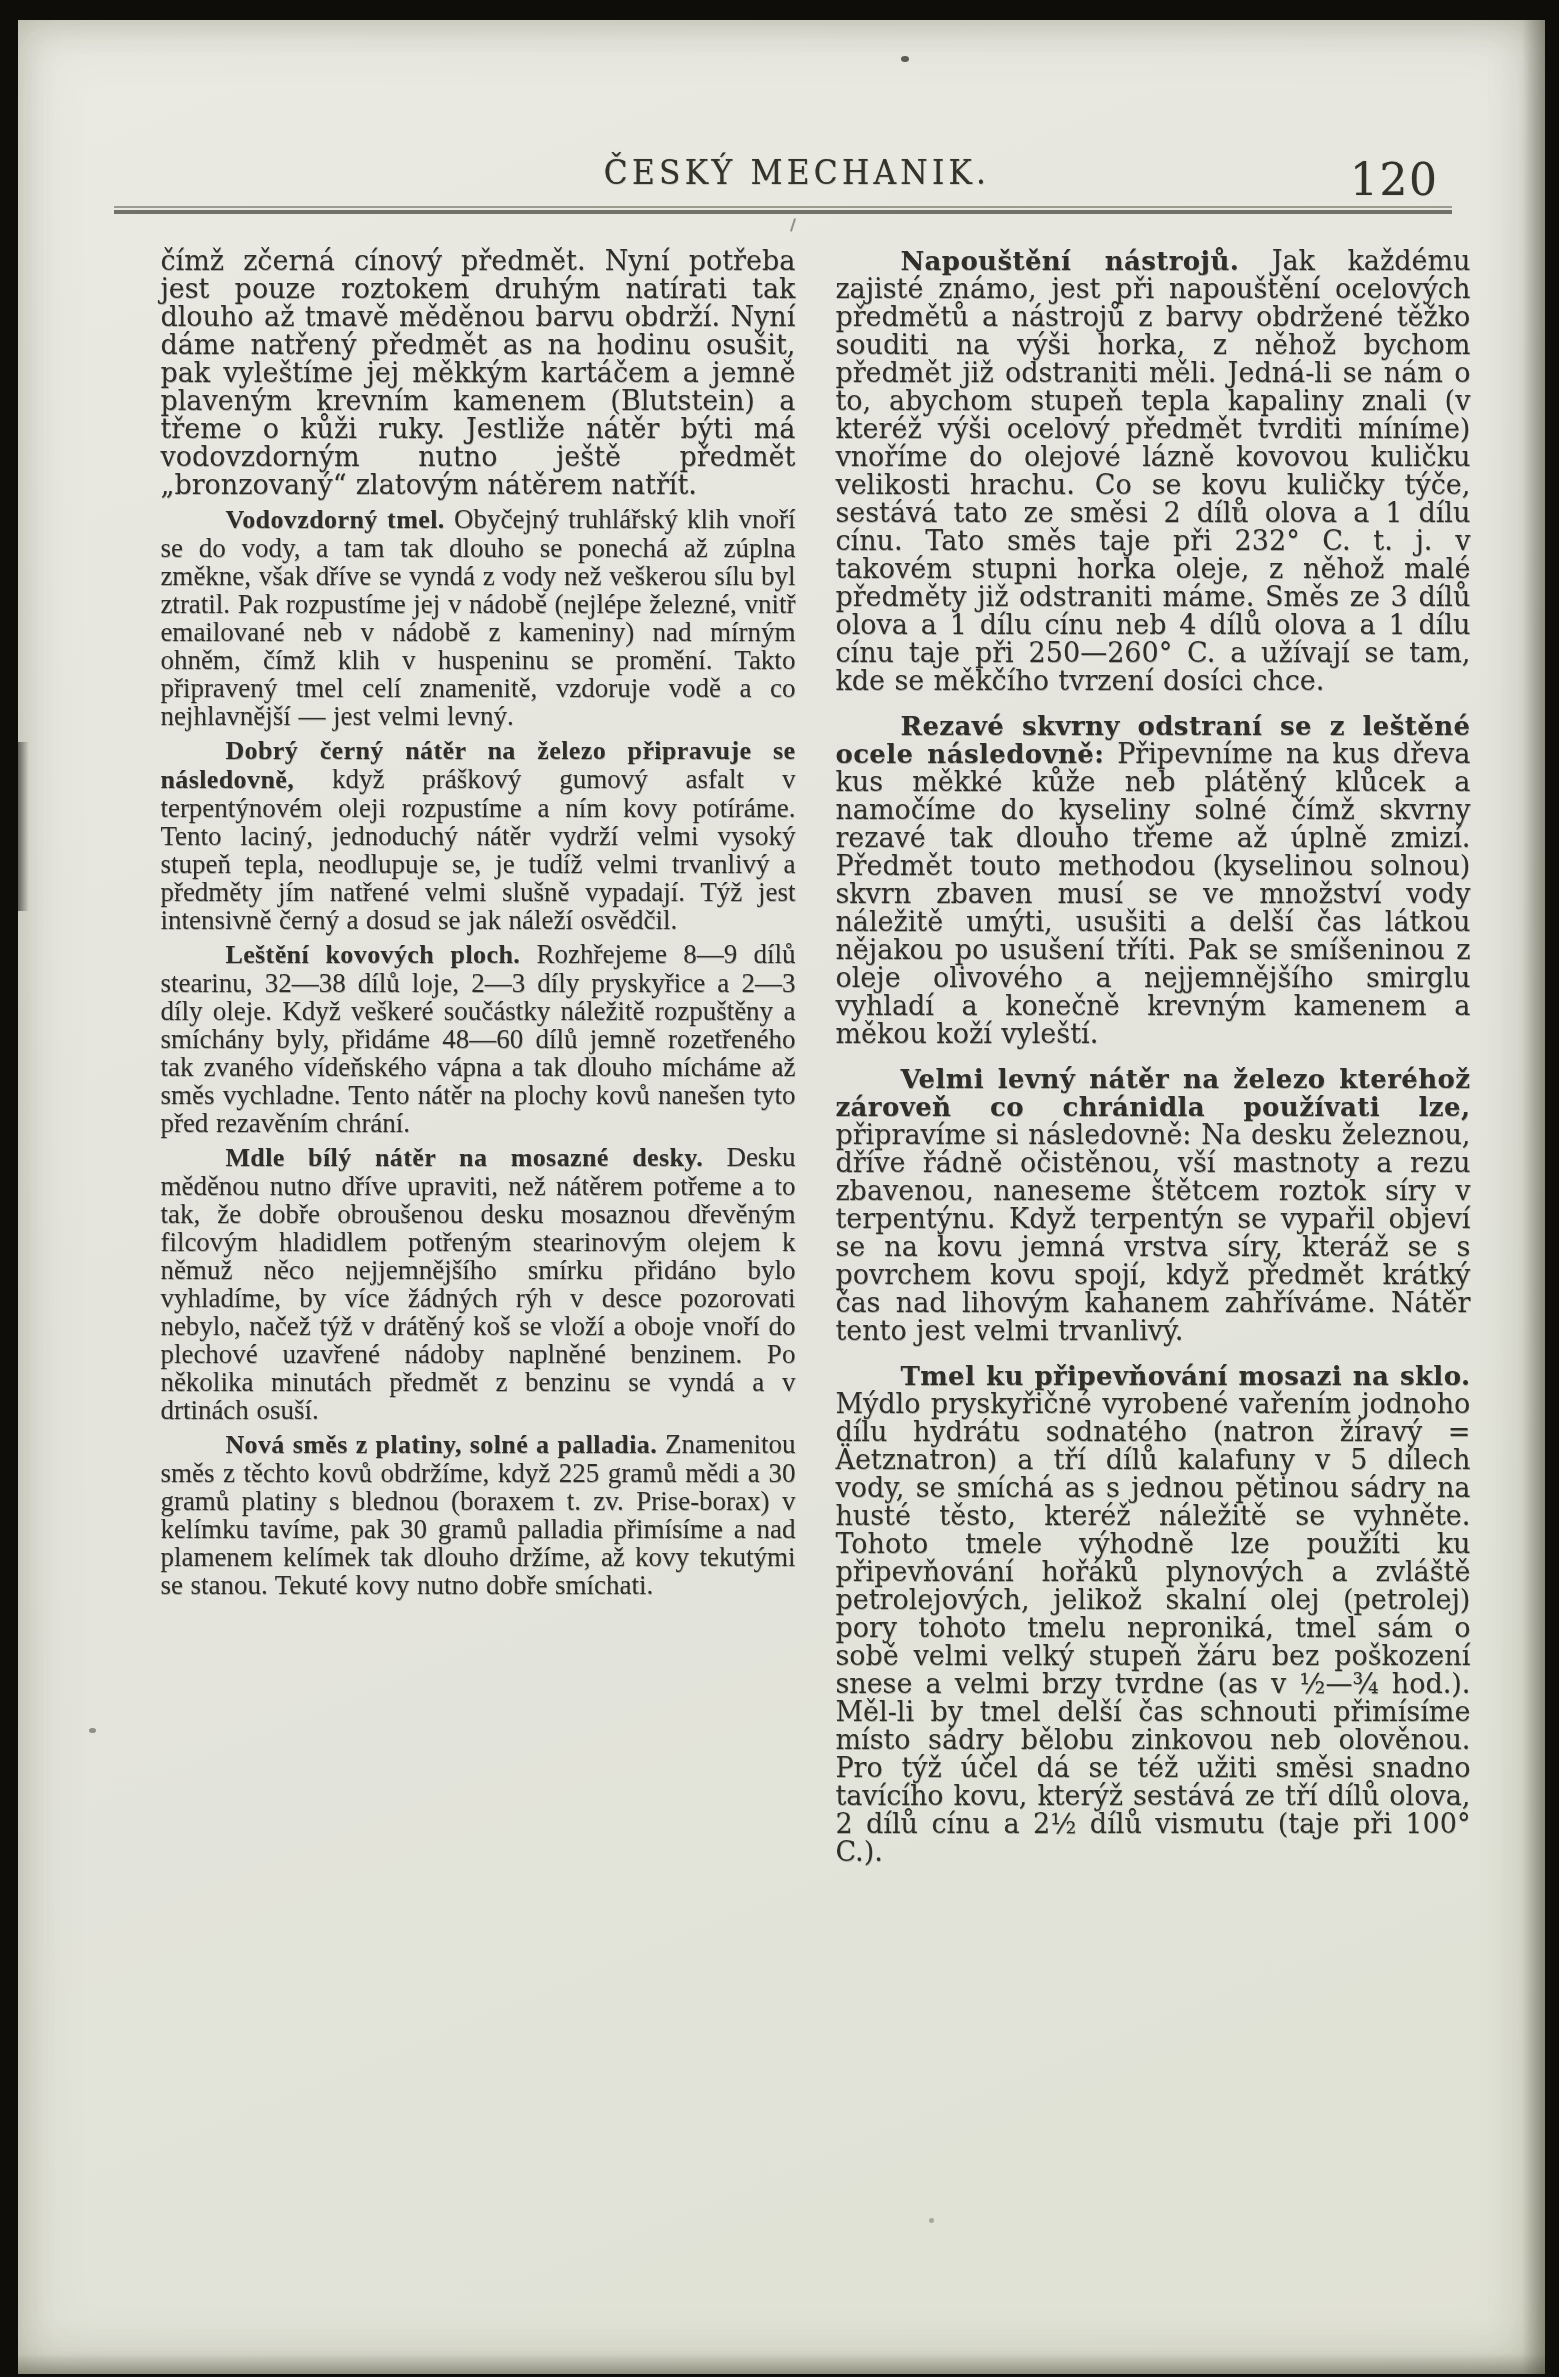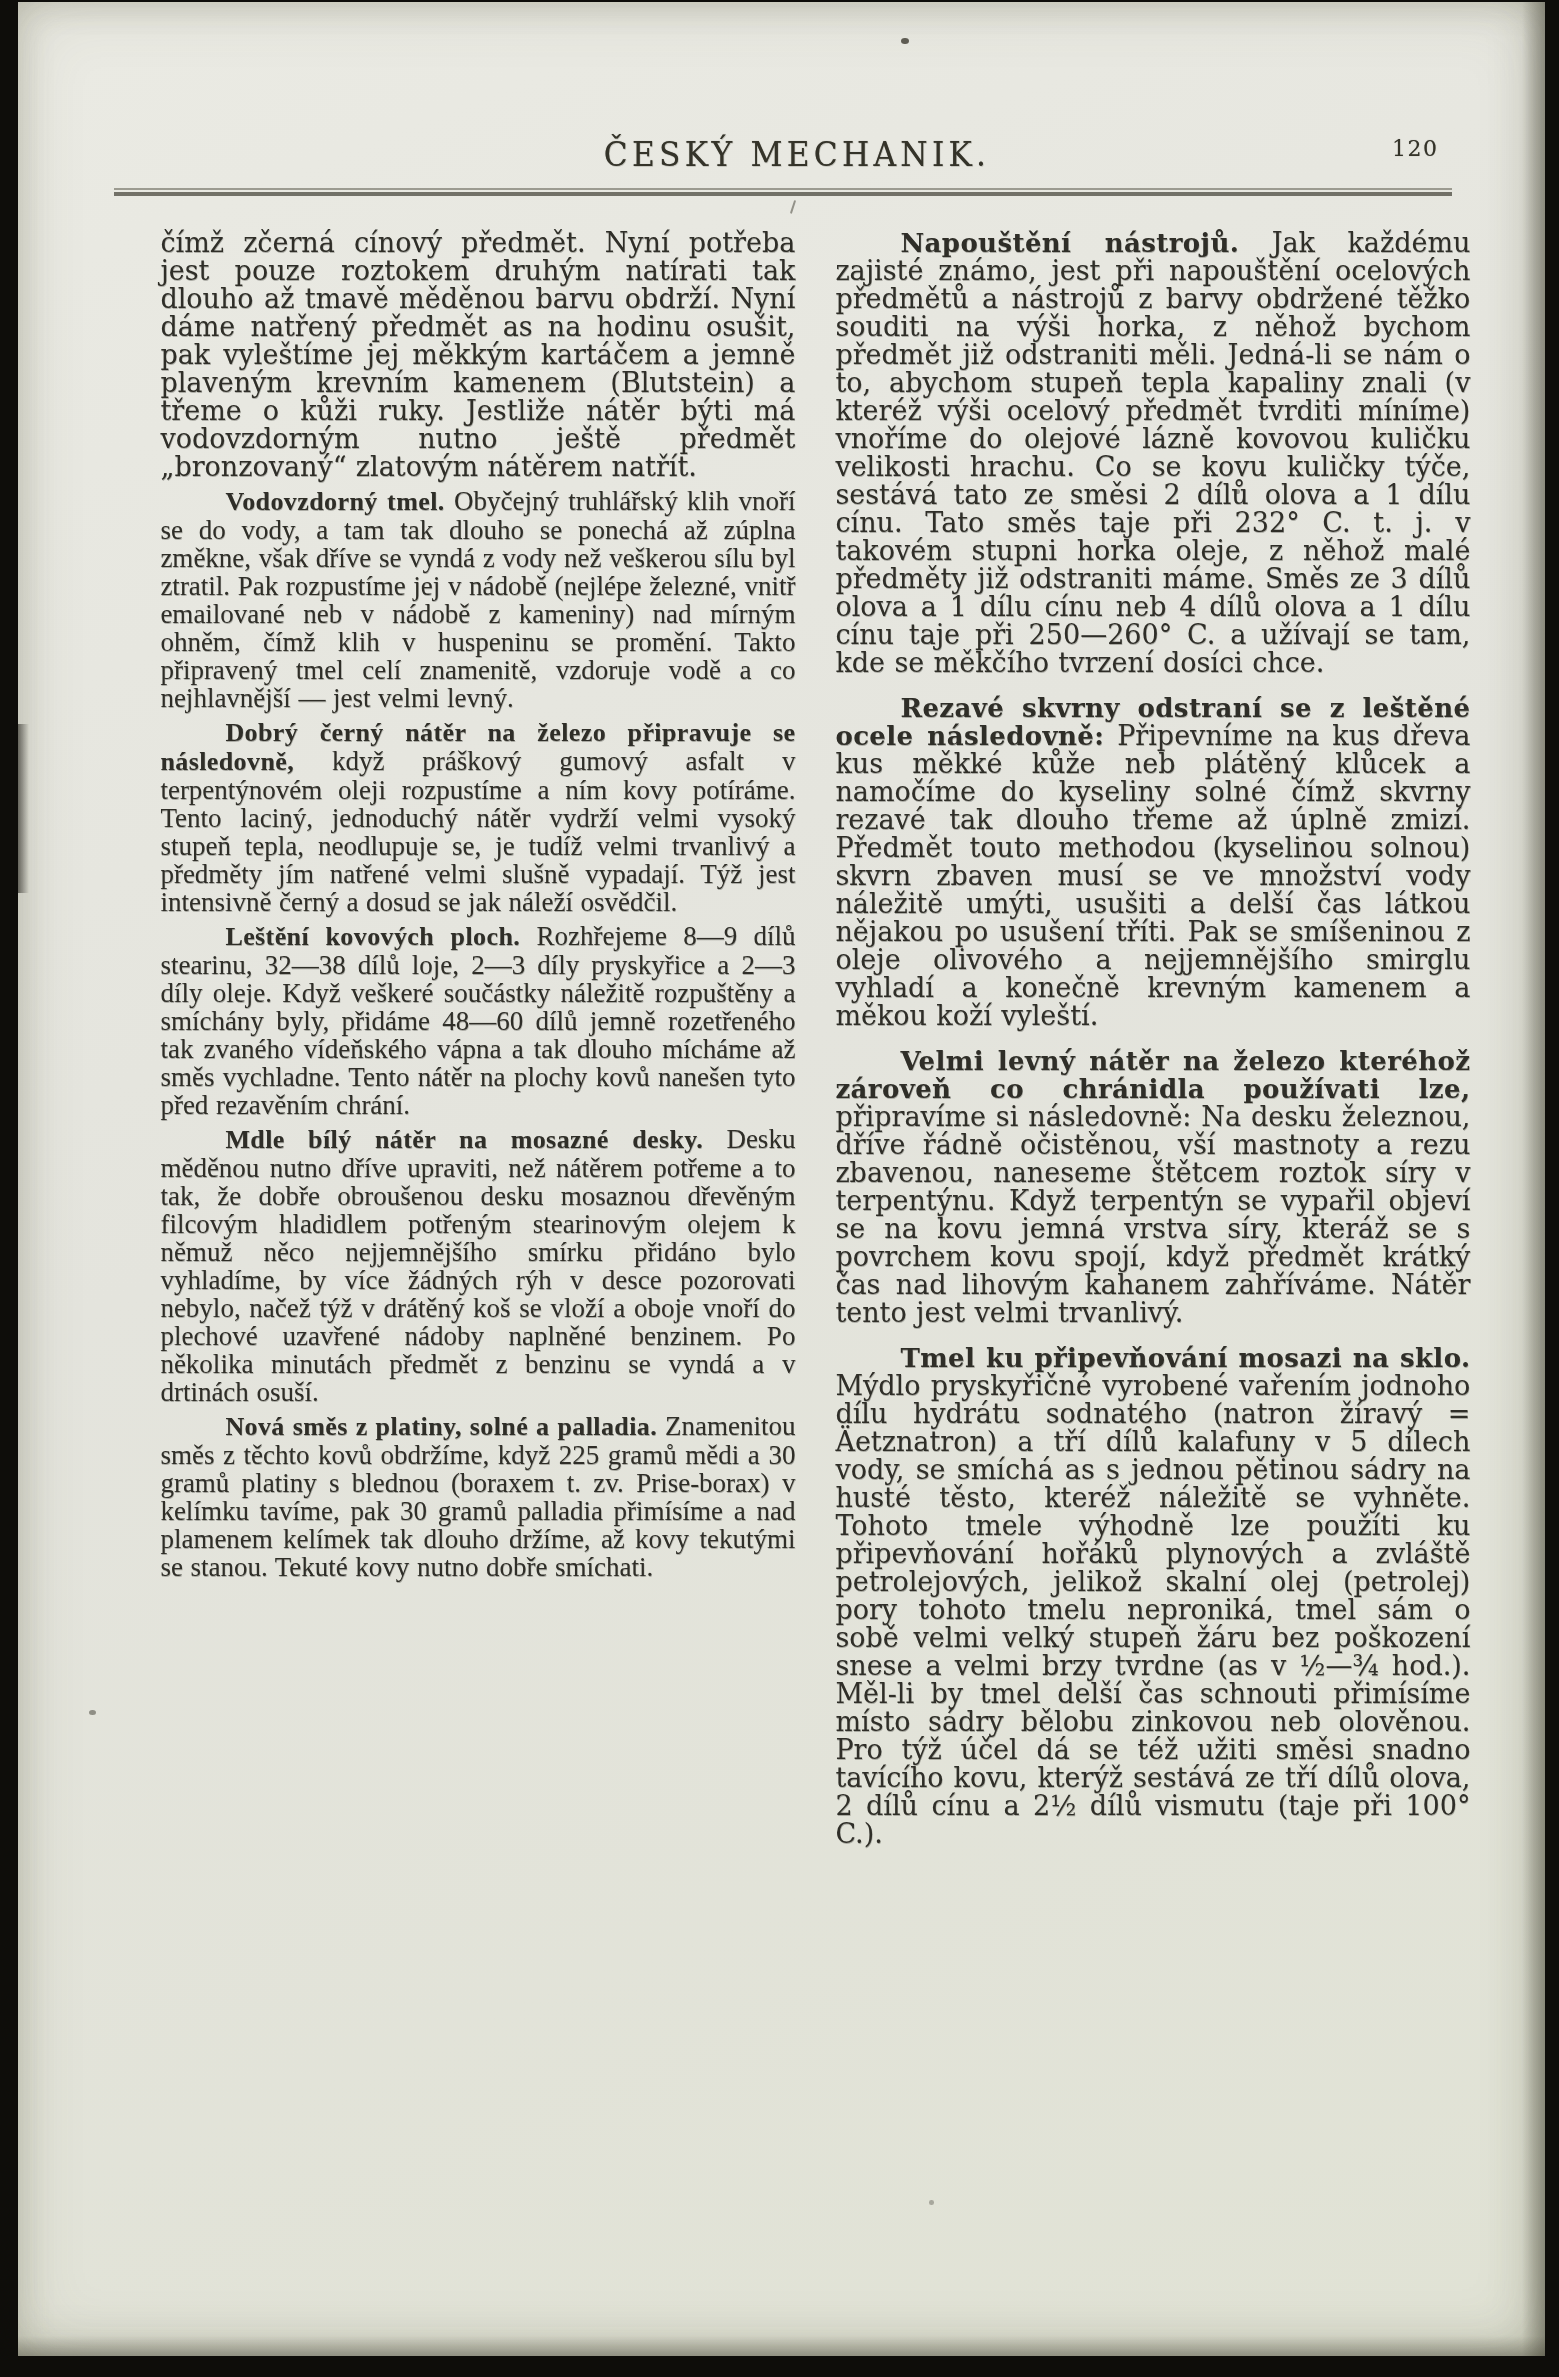--- a/index.html
+++ b/index.html
@@ -11,21 +11,21 @@
   }
   html,body{margin:0;padding:0;}
   body{
     width:1559px;height:2377px;
     background:var(--frame);
     position:relative;overflow:hidden;
     font-family:"DejaVu Serif","Liberation Serif",serif;
   }
   
   .paper{
-    position:absolute;left:18.4px;top:2px;width:1527px;height:2354px;
+    position:absolute;left:18.4px;top:20px;width:1527px;height:2354px;
     background:
       linear-gradient(158deg, rgba(235,235,228,.9) 0%, rgba(228,228,221,.95) 45%, rgba(224,226,212,.95) 100%),
       var(--paper);
     box-shadow:
       inset 0 0 69px rgba(95,92,62,.16),
       inset -15.4px -9.2px 42px rgba(82,80,56,.22),
       inset 9.2px 6.1px 31px rgba(90,88,62,.10);
   }
   .paper::before{ 
     content:"";position:absolute;right:0;top:0;bottom:0;width:23px;
@@ -38,21 +38,21 @@
   
   .masthead{position:absolute;left:124px;top:132px;width:1310px;height:54px;}
   .journal-title{
     text-align:center;color:#343329;
     font-size:34px;letter-spacing:4.6px;font-weight:normal;
     transform:scaleX(.92);transform-origin:50% 50%;
     text-shadow:0 0 0.8px rgba(52,51,41,.55), 0.8px 0.8px 0 rgba(52,51,41,.15);
   }
   .page-number{
     position:absolute;right:14px;top:1.5px;
-    font-size:22px;color:#343329;letter-spacing:1.5px;
+    font-size:44px;color:#343329;letter-spacing:1.5px;
     text-shadow:0 0 0.8px rgba(52,51,41,.55);
   }
   .head-rule{
     position:absolute;left:96px;top:186px;width:1338px;height:9.2px;
     background:linear-gradient(to bottom,
       var(--rule-light) 0 2.3px,
       rgba(0,0,0,0) 2.3px 3.8px,
       var(--rule-dark) 3.8px 7.7px,
       rgba(0,0,0,0) 7.7px 9.2px);
     opacity:.85;

